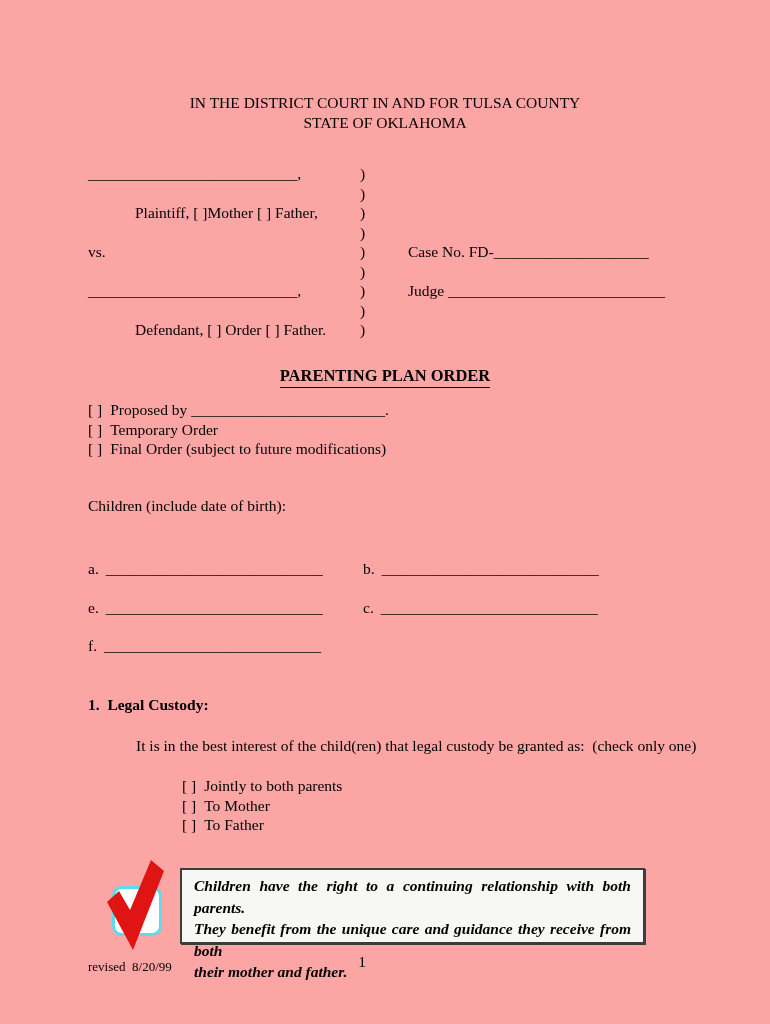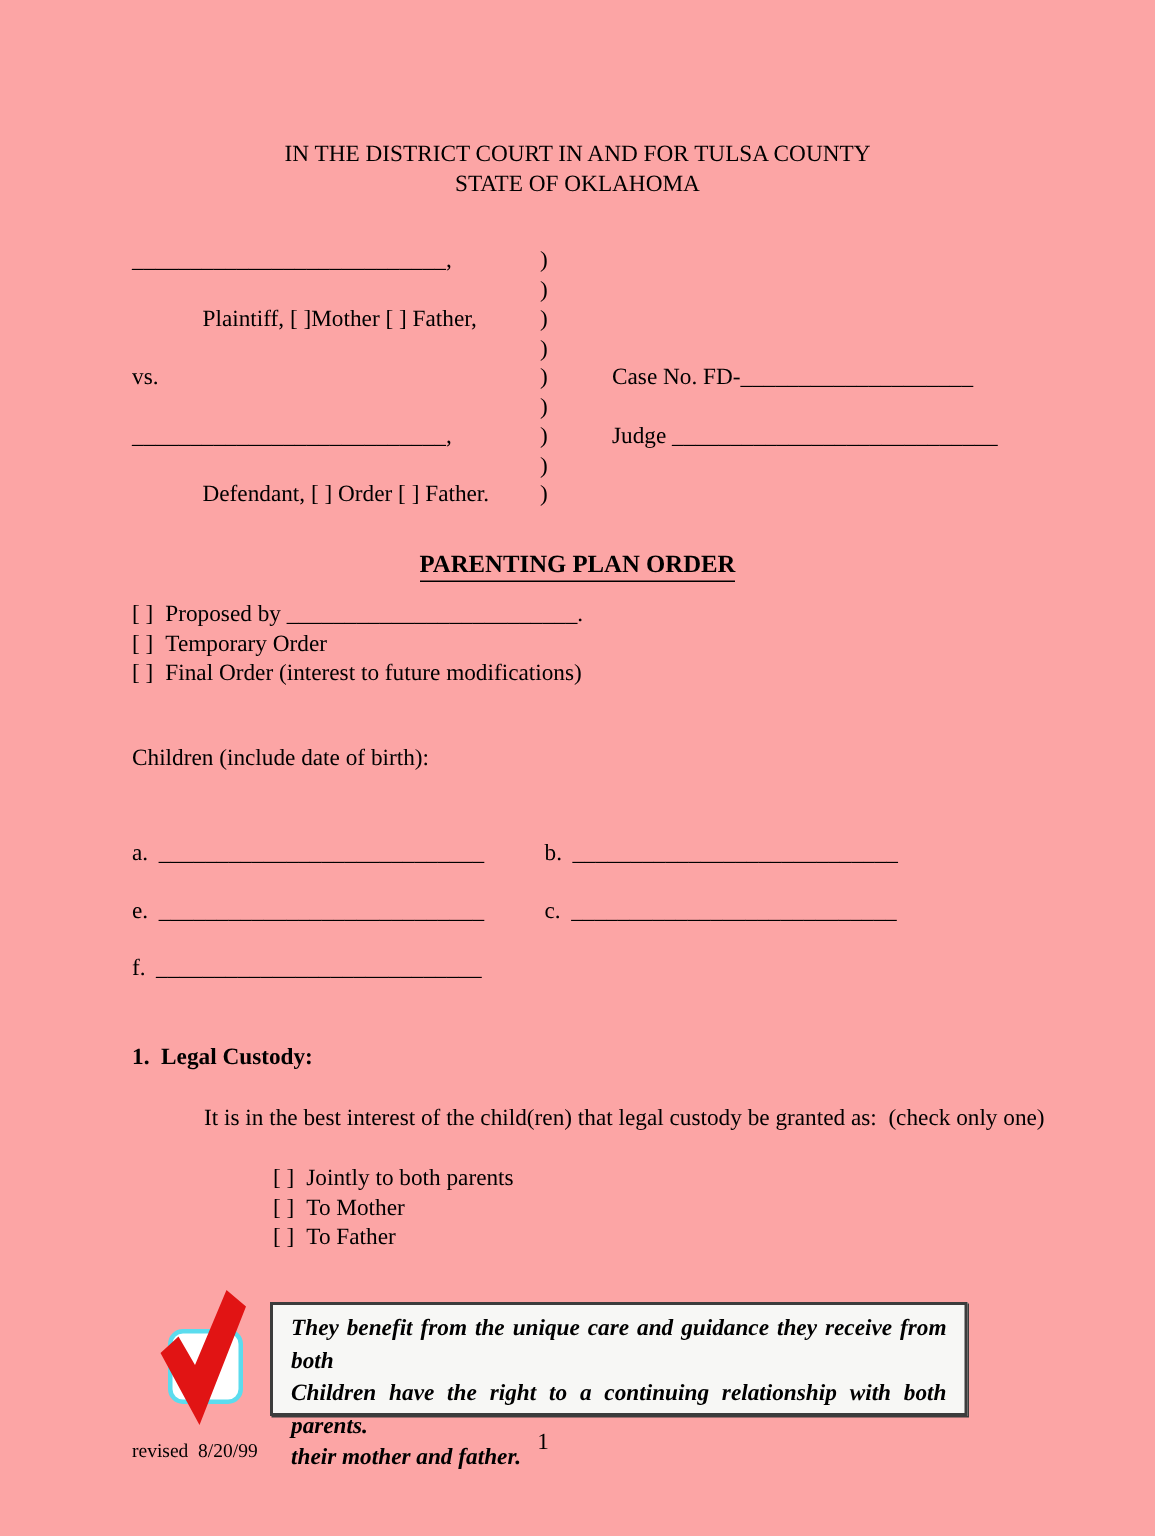--- a/index.html
+++ b/index.html
@@ -146,21 +146,21 @@
   </div>
 
   <div class="order-types">
     <div>
       <span class="cb" data-bind="checkbox_glyph">[ ]</span><span data-bind="order_type.proposed_label">Proposed by </span><span data-bind="order_type.proposed_blank">_________________________</span><span data-bind="order_type.proposed_period">.</span>
     </div>
     <div>
       <span class="cb" data-bind="checkbox_glyph">[ ]</span><span data-bind="order_type.temporary">Temporary Order</span>
     </div>
     <div>
-      <span class="cb" data-bind="checkbox_glyph">[ ]</span><span data-bind="order_type.final">Final Order (interest to future modifications)</span>
+      <span class="cb" data-bind="checkbox_glyph">[ ]</span><span data-bind="order_type.final">Final Order (subject to future modifications)</span>
     </div>
   </div>
 
   <div class="children-heading" data-bind="children.heading">Children (include date of birth):</div>
   <div class="children-grid">
     <div class="child-cell"><span class="letter" data-bind="children.labels.0">a.</span><span data-bind="children.blank">____________________________</span></div>
     <div class="child-cell"><span class="letter" data-bind="children.labels.1">b.</span><span data-bind="children.blank">____________________________</span></div>
     <div class="child-cell"><span class="letter" data-bind="children.labels.4">e.</span><span data-bind="children.blank">____________________________</span></div>
     <div class="child-cell"><span class="letter" data-bind="children.labels.2">c.</span><span data-bind="children.blank">____________________________</span></div>
     <div class="child-cell"><span class="letter" data-bind="children.labels.5">f.</span><span data-bind="children.blank">____________________________</span></div>
@@ -179,21 +179,21 @@
       <span class="cb" data-bind="checkbox_glyph">[ ]</span><span data-bind="custody.options.2">To Father</span>
     </div>
   </div>
 
   <div class="check-square"></div>
   <svg class="check-svg" viewBox="0 0 62 92" xmlns="http://www.w3.org/2000/svg">
     <polygon points="3,44 15,33 26,52 47,2 60,13 29,92" fill="#e11414"></polygon>
   </svg>
 
   <div class="notice-box">
+    <div class="just" data-bind="notice.line1">Children have the right to a continuing relationship with both parents.</div>
     <div class="just" data-bind="notice.line2">They benefit from the unique care and guidance they receive from both</div>
-    <div class="just" data-bind="notice.line1">Children have the right to a continuing relationship with both parents.</div>
     <div data-bind="notice.line3">their mother and father.</div>
   </div>
 
   <div class="footer-revision" data-bind="footer.revision">revised  8/20/99</div>
   <div class="footer-page" data-bind="footer.page_number">1</div>
 
 </div>
 
 </body></html>

